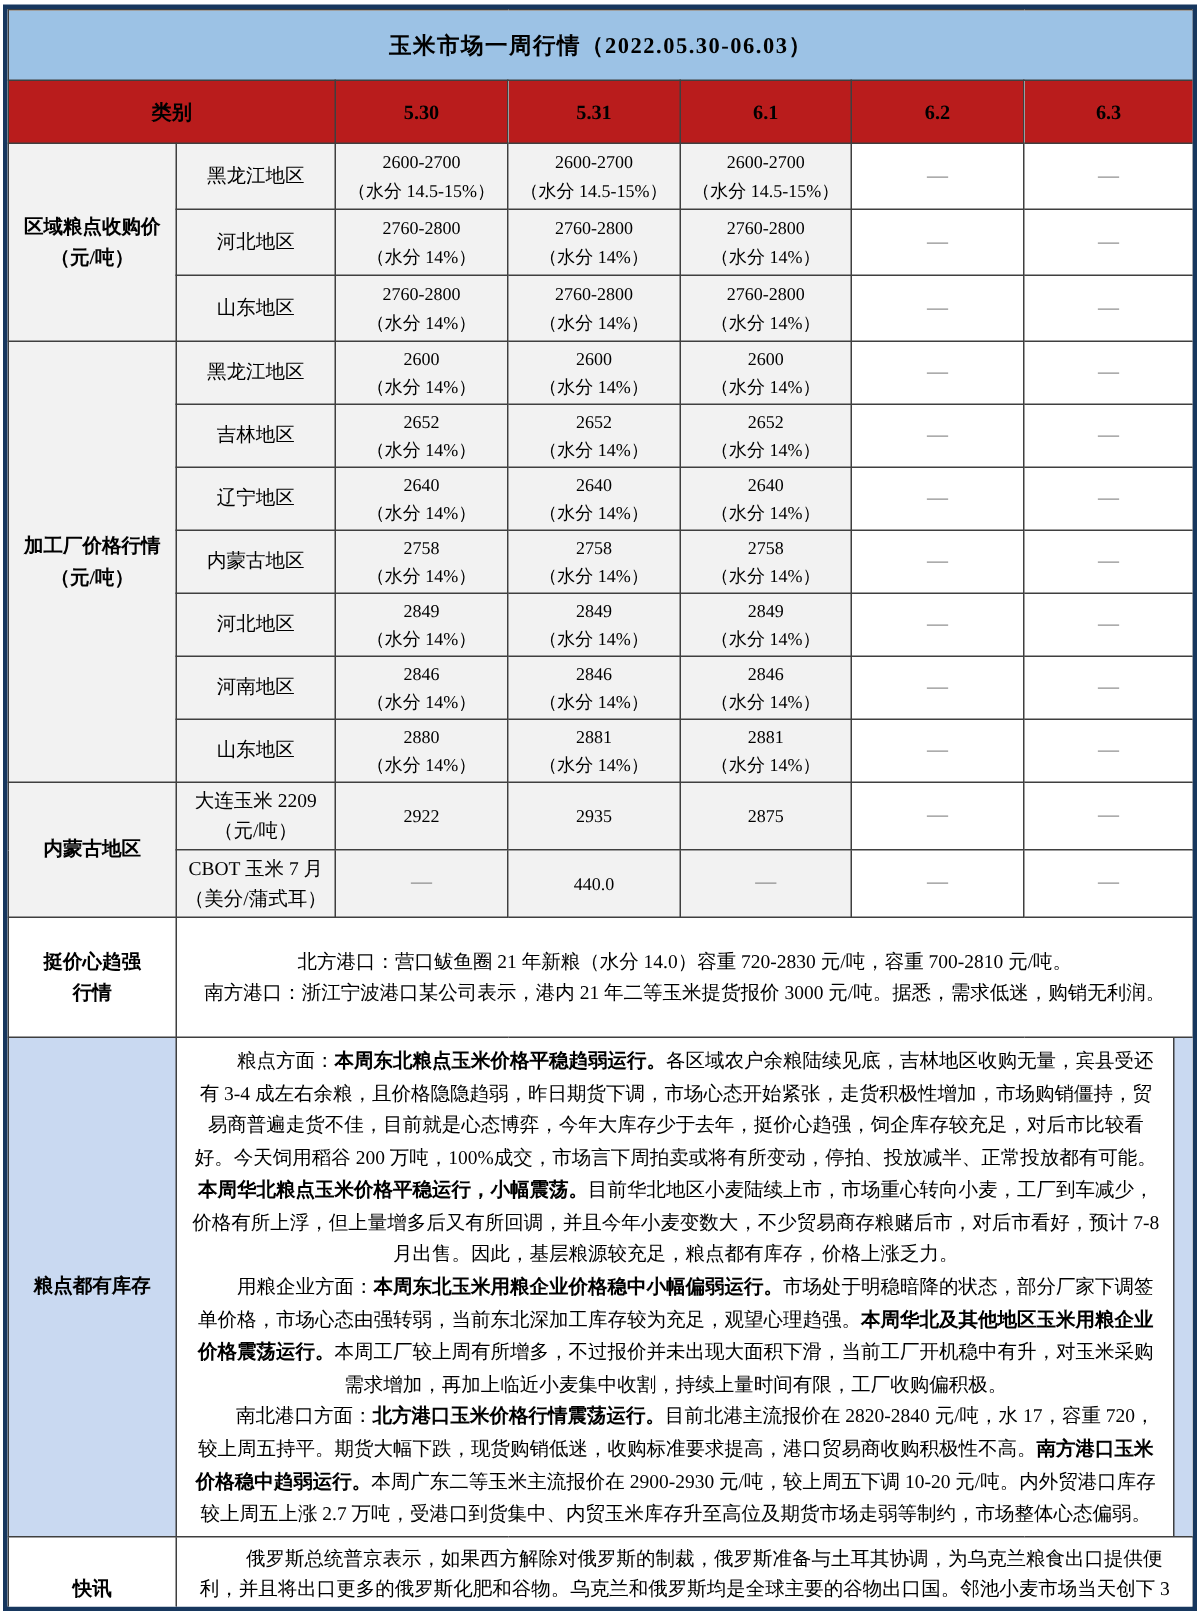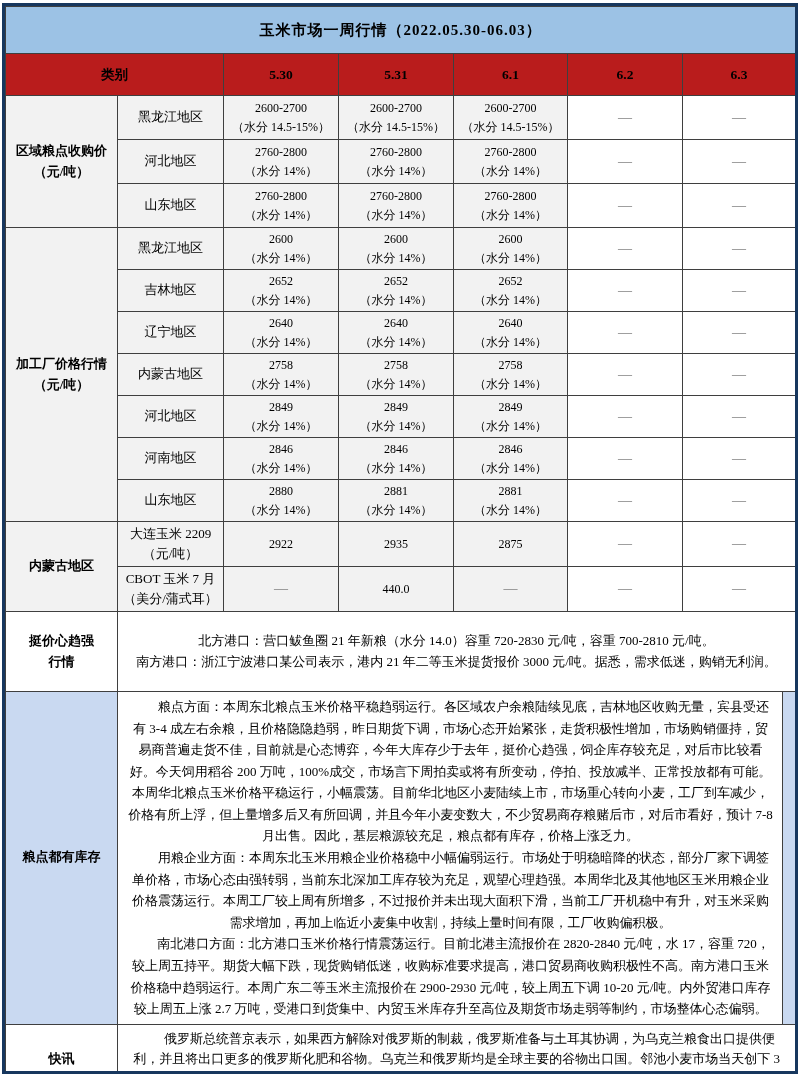--- a/index.html
+++ b/index.html
@@ -39,21 +39,21 @@
     padding:4px 10px;font-size:13px;line-height:1.6;
   }
   .text-content p{ margin:0; }
   .text-content p.indent{ text-indent:2em; }
   .review-label{ background:#C9D9F1; }
   .review-content{ position:relative;padding-right:22px;line-height:1.66; }
   .review-content::after{
     content:"";position:absolute;top:0;right:0;bottom:0;width:12px;
     background:#C9D9F1;border-left:1px solid #3f3f3f;
   }
-  b{ font-weight:normal; }
+  b{ font-weight:bold; }
 </style>
 </head>
 <body>
 
 <div class="page">
   <div class="frame">
     <table class="market">
       <colgroup>
         <col style="width:112px">
           <col style="width:106px">

